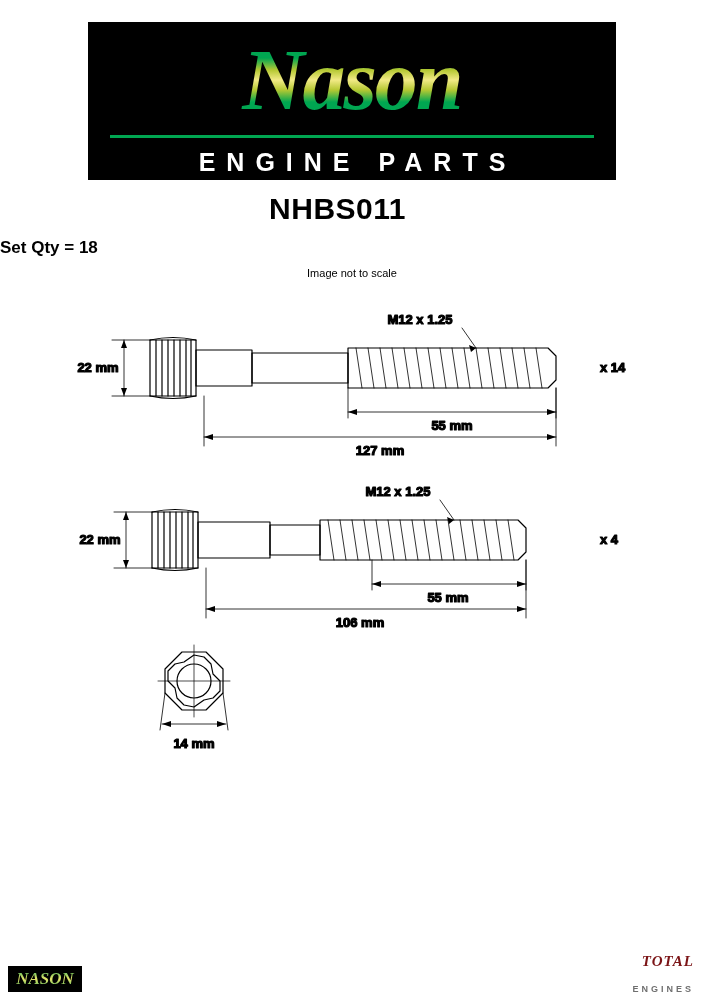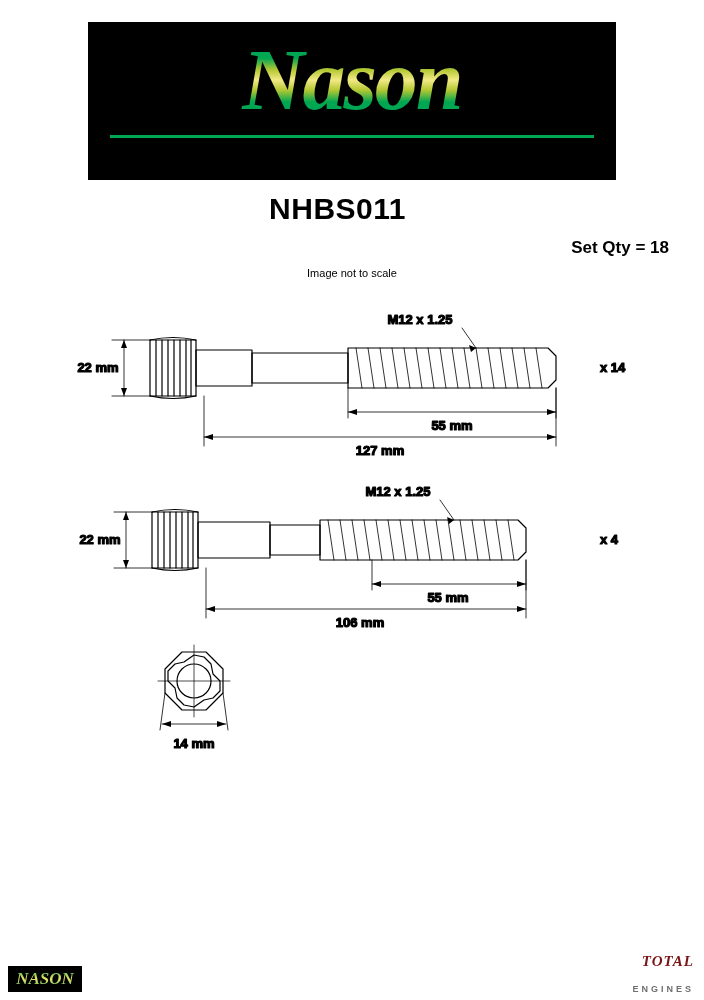--- a/index.html
+++ b/index.html
@@ -76,23 +76,23 @@
     position: absolute;
     left: 0; top: 192px;
     width: 675px;
     text-align: center;
     font-size: 30px;
     font-weight: bold;
     letter-spacing: 0.5px;
   }
   .set-qty {
     position: absolute;
-    left: 17px; top: 238px;
+    left: 0; top: 238px;
     width: 652px;
-    text-align: right;
+    text-align: left;
     font-size: 17px;
     font-weight: bold;
   }
   .scale-note {
     position: absolute;
     left: 0; top: 267px;
     width: 704px;
     text-align: center;
     font-size: 11px;
   }
@@ -160,20 +160,21 @@
     font-family: "Liberation Sans", sans-serif;
     fill: #000;
   }
 </style>
 </head>
 <body>
 
 <div class="logo-block">
   <div class="logo-brand">Nason</div>
   <div class="logo-rule top"></div>
+  <div class="logo-sub">ENGINE PARTS</div>
 </div>
 
 <div class="part-number">NHBS011</div>
 <div class="set-qty">Set Qty = 18</div>
 <div class="scale-note">Image not to scale</div>
 
 <div class="drawing">
   <svg width="704" height="520" viewBox="0 0 704 520">
     <g fill="none" stroke="#000" stroke-width="1.2" stroke-linejoin="round" stroke-linecap="round">
 

